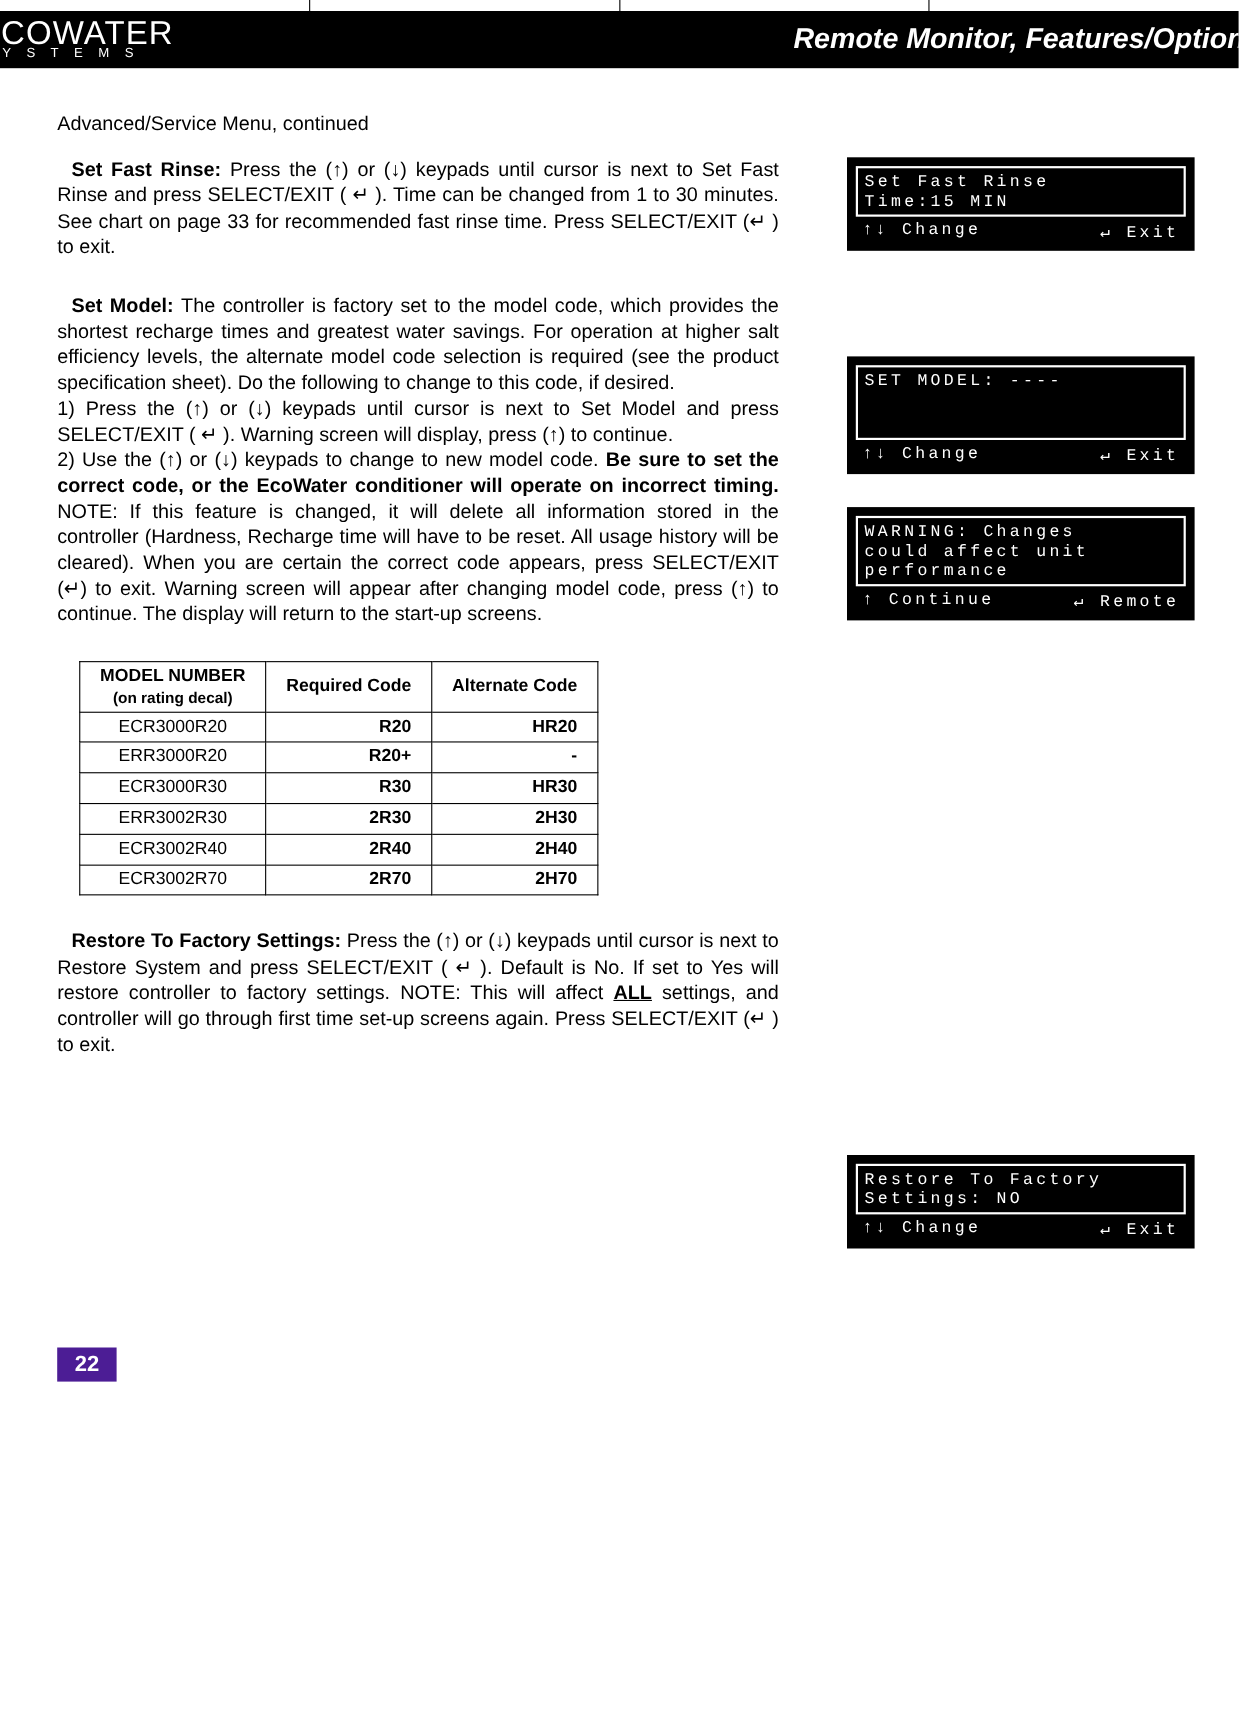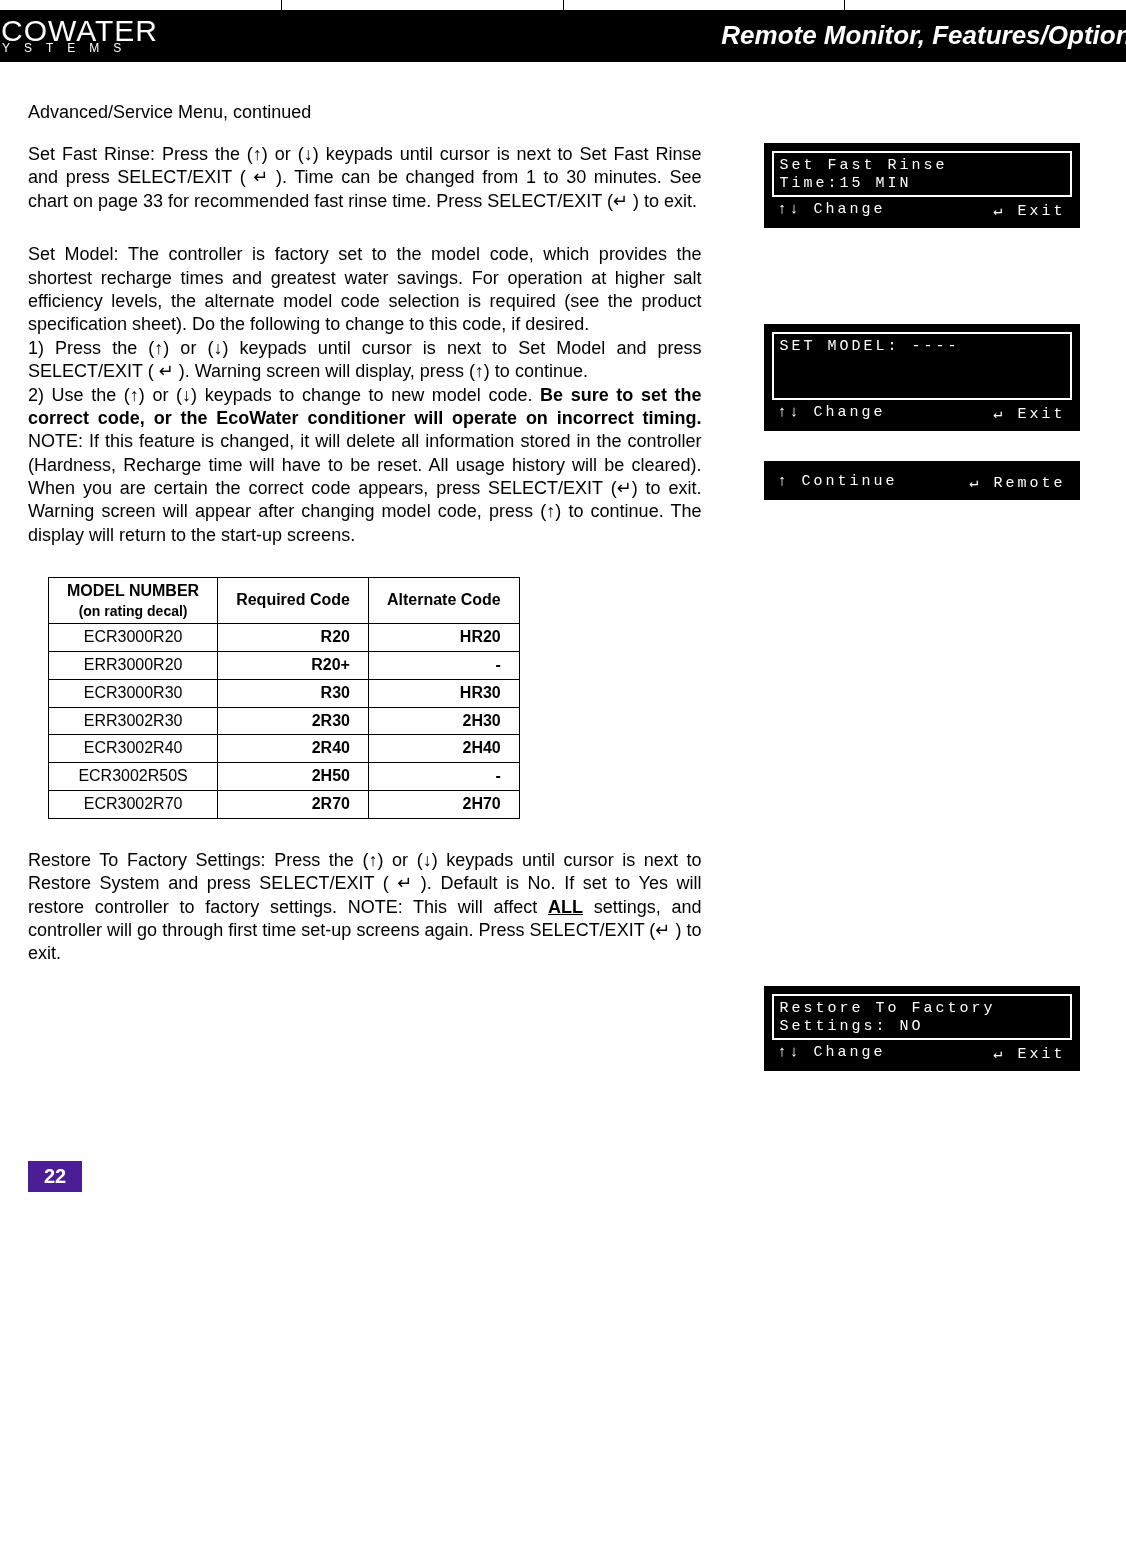--- a/index.html
+++ b/index.html
@@ -3,21 +3,21 @@
 <meta charset="utf-8">
 <style>
   body {
     margin: 0;
     padding: 0;
     font-family: Arial, Helvetica, sans-serif;
     background: #fff;
     width: 1126px;
   }
   .page {
-    padding: 0 40px 40px 28px;
+    padding: 0 40px 40px 52px;
   }
   .top-rules {
     display:flex;
     height:10px;
   }
   .top-rules div {
     flex:1;
     border-left:1px solid #000;
     height:14px;
   }
@@ -51,21 +51,21 @@
     margin: 40px 0 20px 0;
     font-size: 18px;
   }
   .columns {
     display: flex;
     gap: 30px;
   }
   .leftcol { flex: 1.9; font-size:18px; line-height:1.3; }
   .rightcol { flex: 1; }
   .section { margin-bottom: 30px; text-align: justify; }
-  .section .title { font-weight: normal; }
+  .section .title { font-weight: bold; margin-left: 13px; }
   .bold { font-weight: bold; }
   .underline { text-decoration: underline; }
   table.codes {
     border-collapse: collapse;
     margin: 25px 0 30px 20px;
     font-size: 16px;
   }
   table.codes th, table.codes td {
     border: 1px solid #000;
     padding: 3px 18px;
@@ -174,25 +174,20 @@
               <td>ERR3002R30</td>
               <td class="bld">2R30</td>
               <td class="bld">2H30</td>
             </tr>
         <tr>
               <td>ECR3002R40</td>
               <td class="bld">2R40</td>
               <td class="bld">2H40</td>
             </tr>
         <tr>
-              <td>ECR3002R50S</td>
-              <td class="bld">2H50</td>
-              <td class="bld">-</td>
-            </tr>
-        <tr>
               <td>ECR3002R70</td>
               <td class="bld">2R70</td>
               <td class="bld">2H70</td>
             </tr>
       </tbody>
         </table>
 
       <div class="section">
         <span class="title">Restore To Factory Settings: </span><span>Press the (↑) or (↓) keypads until cursor is next to Restore System and press SELECT/EXIT ( ↵ ).  Default is No.  If set to Yes will restore controller to factory settings.  NOTE: This will affect </span><span class="bold underline">ALL</span><span> settings, and controller will go through first time set-up screens again.  Press SELECT/EXIT (↵ ) to exit.</span>
       </div>
@@ -215,20 +210,23 @@
       <div class="lcd tight">
         <div class="lcd-inner"><span>SET MODEL: ----</span>
 </div>
         <div class="lcd-foot">
             <span>↑↓ Change</span>
             <span>↵ Exit</span>
           </div>
       </div>
 
       <div class="lcd">
+        <div class="lcd-inner"><span>WARNING: Changes</span>
+<span>could affect unit</span>
+<span>performance</span></div>
         <div class="lcd-foot">
             <span>↑ Continue</span>
             <span>↵ Remote</span>
           </div>
       </div>
 
       <div class="gap-big"></div>
 
       <div class="lcd">
         <div class="lcd-inner"><span>Restore To Factory</span>

